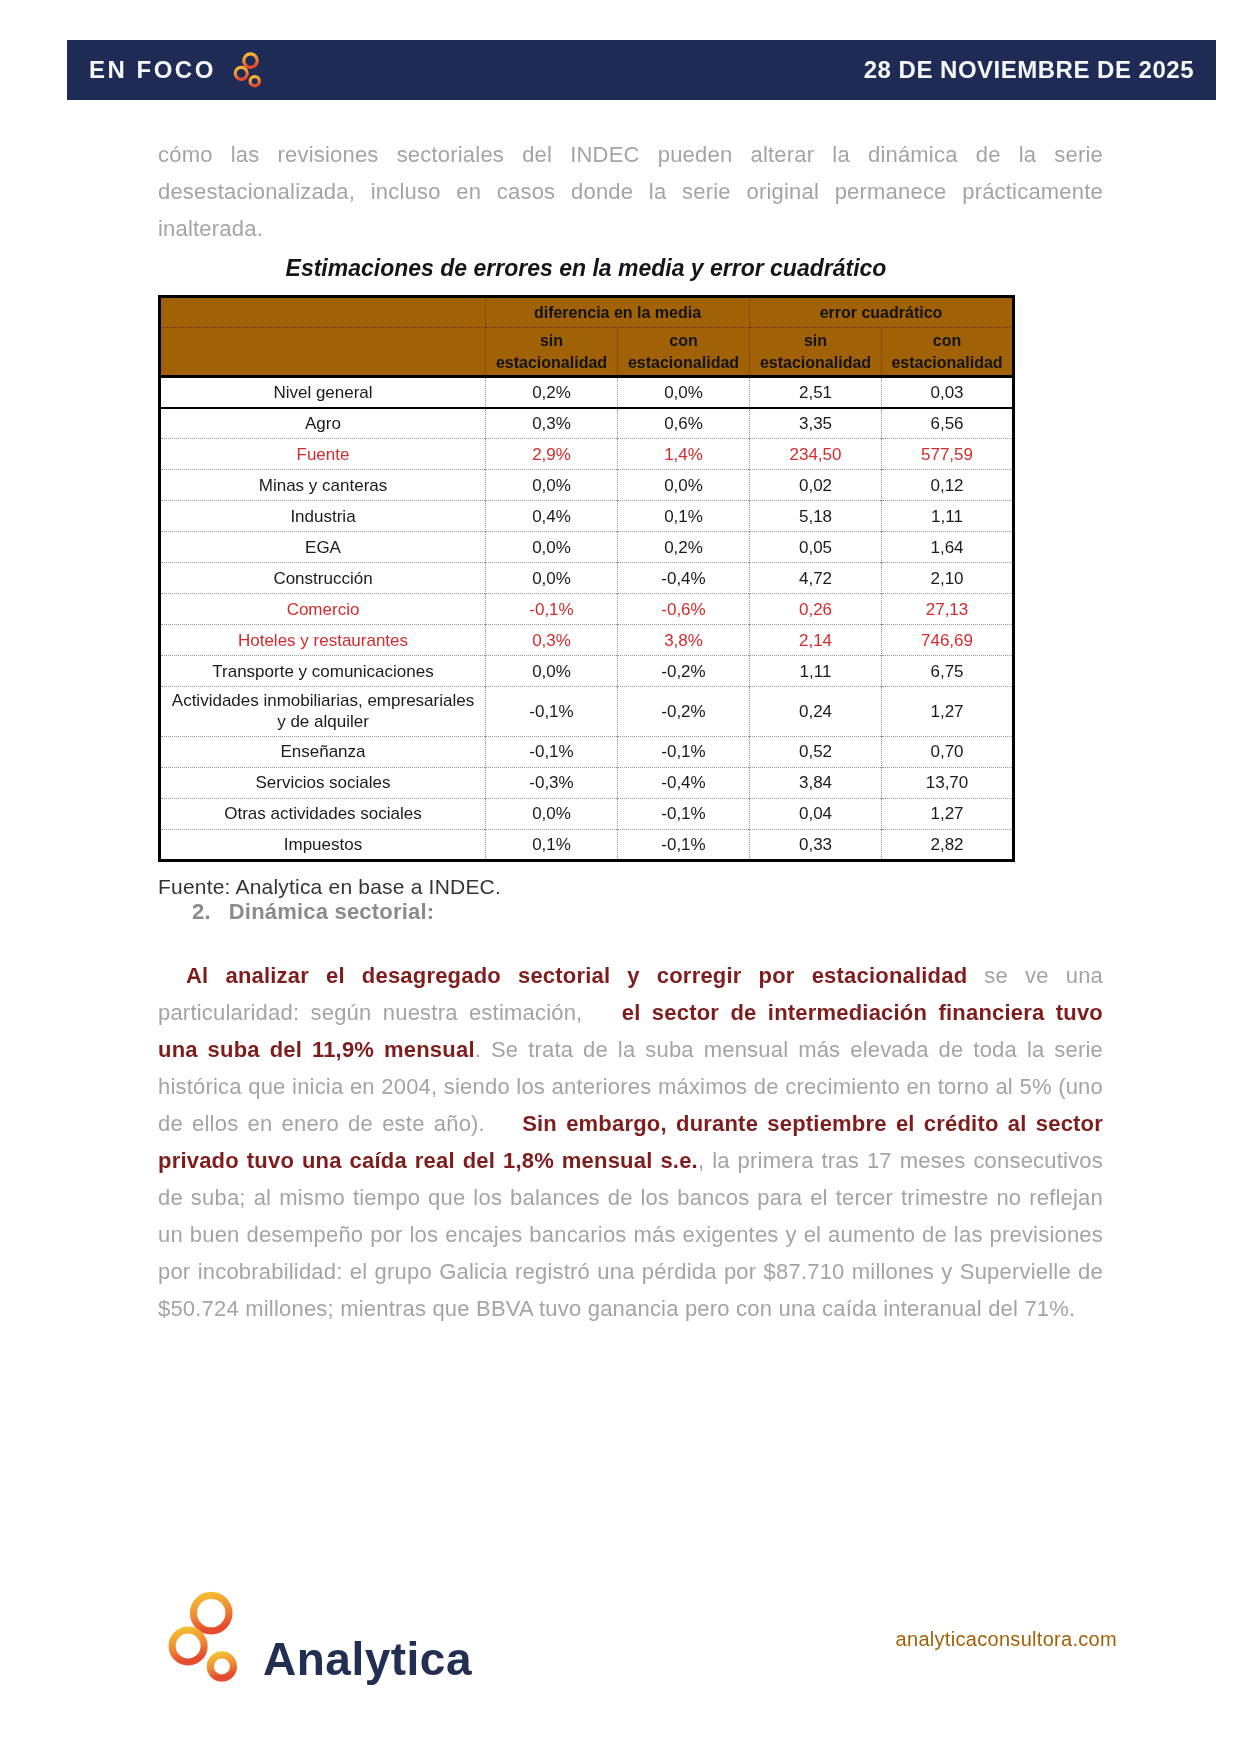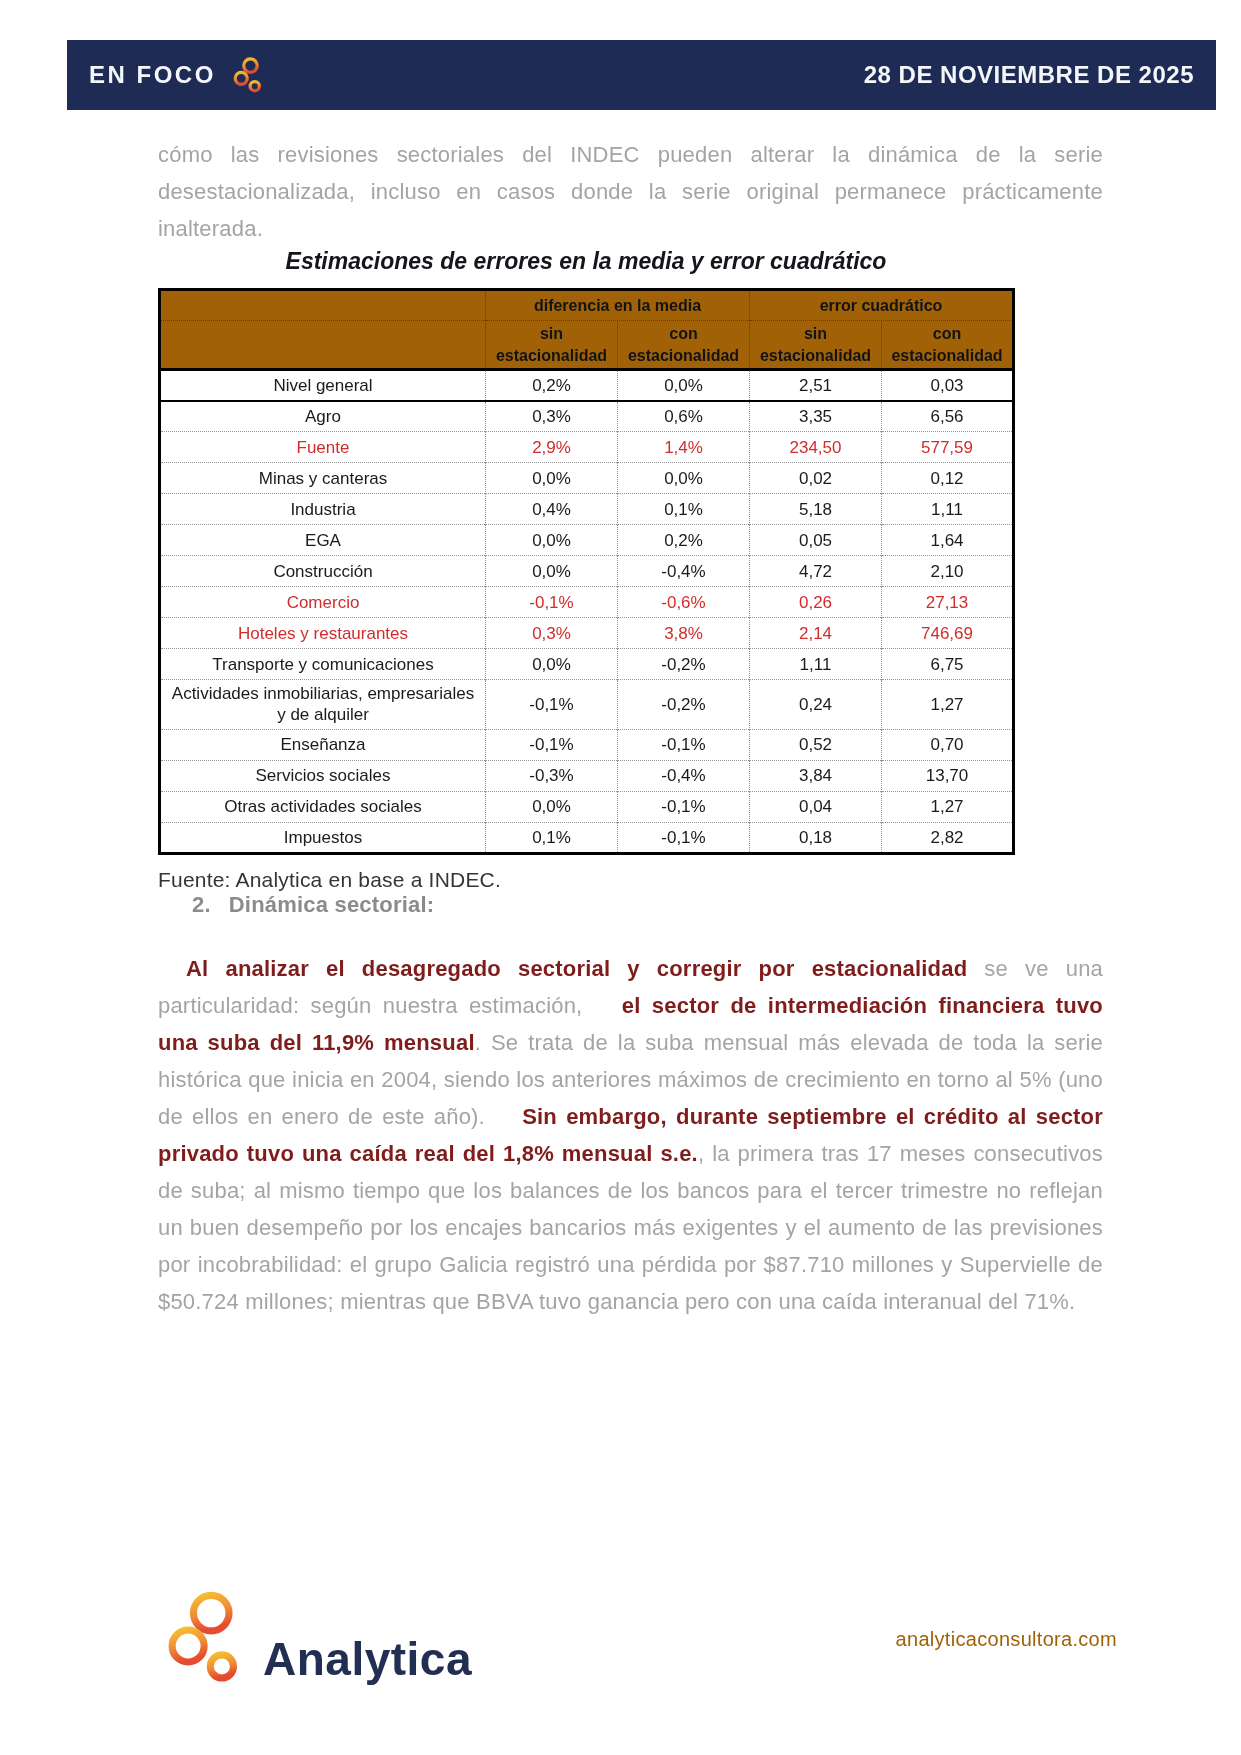--- a/index.html
+++ b/index.html
@@ -5,37 +5,37 @@
   * { box-sizing: border-box; margin: 0; padding: 0; }
   html,body { background:#ffffff; }
   body {
     width: 1241px; height: 1755px; position: relative;
     font-family: "Liberation Sans", sans-serif;
     overflow: hidden;
   }
 
   
   .topbar {
-    position: absolute; left: 67px; top: 40px; width: 1149px; height: 70px;
+    position: absolute; left: 67px; top: 40px; width: 1149px; height: 60px;
     background: #1e2b55; display: flex; align-items: center; padding: 0 22px;
   }
   .brand { color:#f4f6f9; font-size:24px; font-weight:bold; letter-spacing:2.5px; }
   .brand-logo { margin-left:16px; width:32px; height:37px; display:block; }
   .topbar .date { margin-left:auto; color:#f4f6f9; font-size:24px; font-weight:bold; letter-spacing:0.5px; }
 
   
   .content { position:absolute; left:158px; top:136px; width:945px; }
 
   .intro {
     font-size:22px; line-height:37px; color:#a4a4a4;
     text-align:justify; letter-spacing:0.2px;
   }
 
   
-  .table-block { width:856px; margin-top:1px; }
+  .table-block { width:856px; margin-top:8px; }
   .table-title {
     text-align:center; font-style:italic; font-size:23px; font-weight:600;
     color:#15161c; margin-bottom:13px;
   }
   table.err { border-collapse:collapse; width:856px; border:3px solid #000; table-layout:fixed; }
   table.err col.c0 { width:326px; }
   table.err col.cv { width:132px; }
   thead th {
     background:#a16207; color:#131313; font-weight:bold; font-size:16px;
     text-align:center; vertical-align:middle; padding:2px 2px; line-height:1.35;
@@ -224,21 +224,21 @@
             <td>Otras actividades sociales</td>
             <td>0,0%</td>
             <td>-0,1%</td>
             <td>0,04</td>
             <td>1,27</td>
           </tr>
           <tr class="">
             <td>Impuestos</td>
             <td>0,1%</td>
             <td>-0,1%</td>
-            <td>0,18</td>
+            <td>0,33</td>
             <td>2,82</td>
           </tr>
         </tbody>
     </table>
     <div class="source">Fuente: Analytica en base a INDEC.</div>
   </div>
 
   <h3 class="section-heading">
     <span class="num">2.</span><span>Dinámica sectorial:</span>
   </h3>

